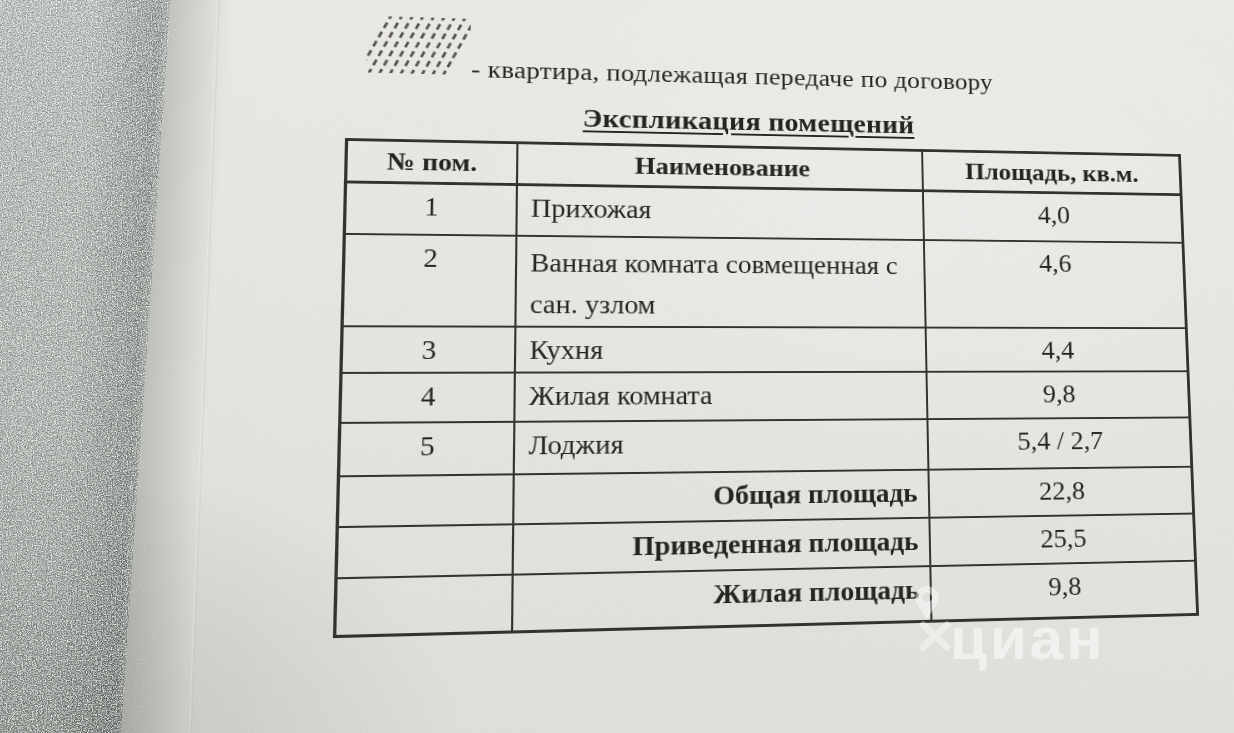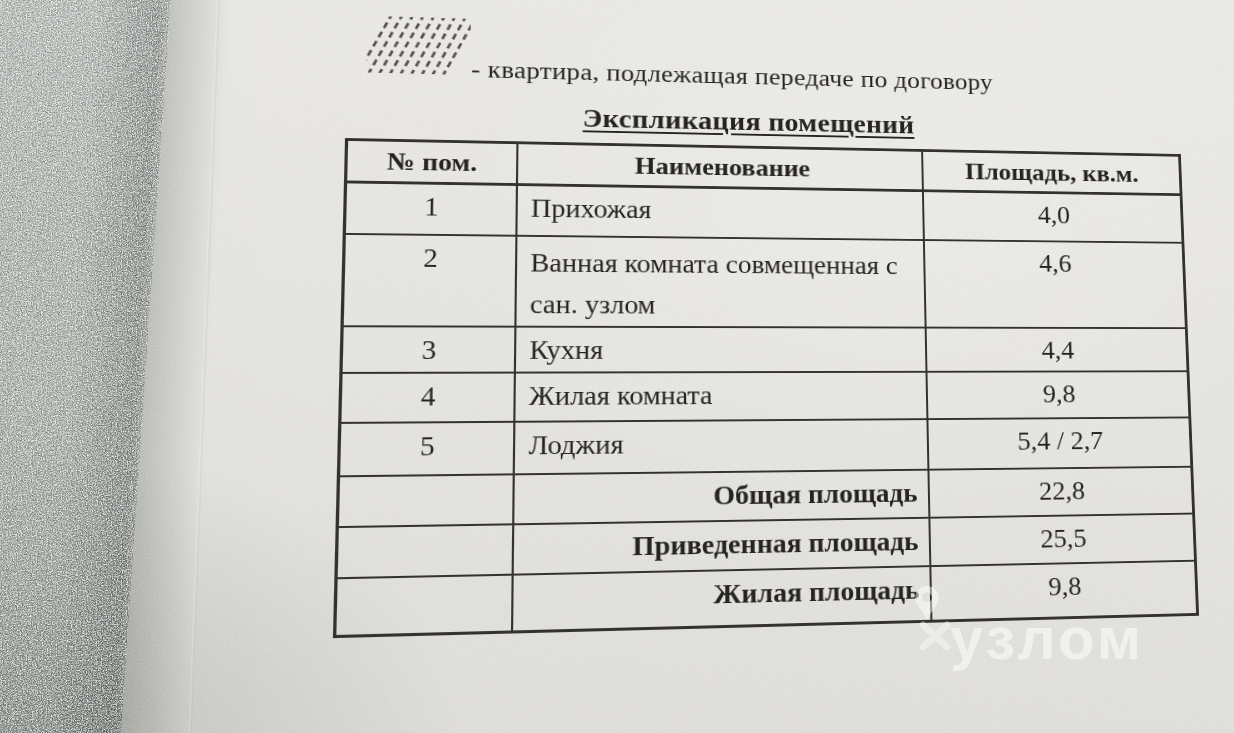--- a/index.html
+++ b/index.html
@@ -204,14 +204,14 @@
 <div class="watermark">
   <svg class="wm-pin" width="24" height="34" viewBox="0 0 36 52" aria-hidden="true">
     <path fill="#ffffff" fill-rule="evenodd" d="M18 0 C8 0 0 8 0 18 C0 28 9 34 18 52 C27 34 36 28 36 18 C36 8 28 0 18 0 Z M18 10 a7.5 7.5 0 1 1 0 15 a7.5 7.5 0 1 1 0 -15 Z"></path>
   </svg>
   <svg class="wm-cross" width="32" height="30" viewBox="0 0 32 30" aria-hidden="true">
     <g stroke="#ffffff" stroke-width="7" stroke-linecap="round">
       <line x1="4" y1="4" x2="28" y2="26"></line>
       <line x1="28" y1="4" x2="4" y2="26"></line>
     </g>
   </svg>
-  <div class="wm-brand">узлом</div>
+  <div class="wm-brand">циан</div>
 </div>
 
 </body></html>

